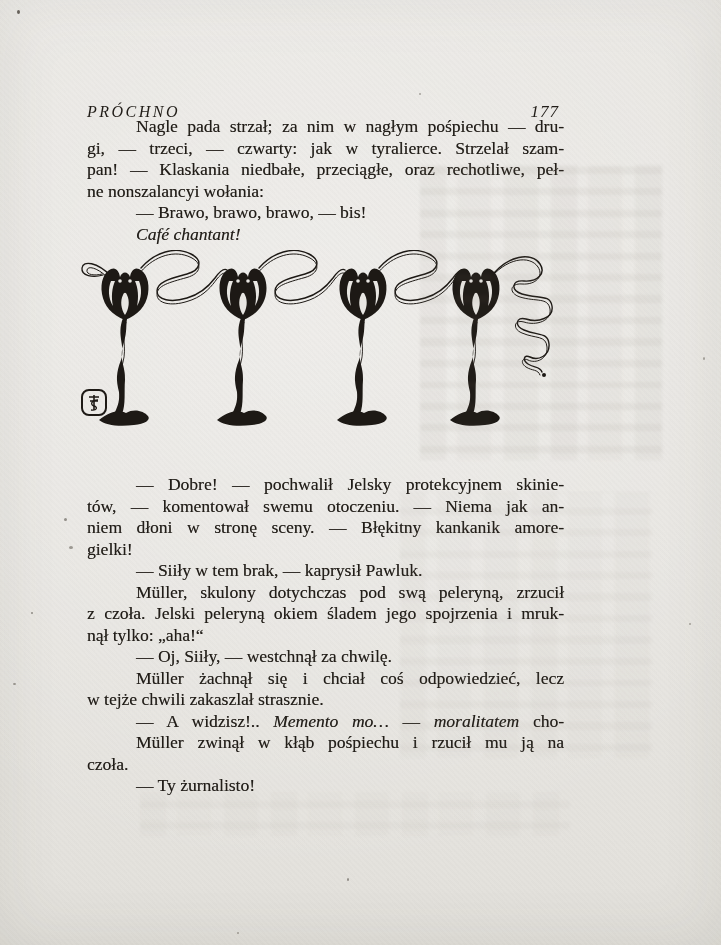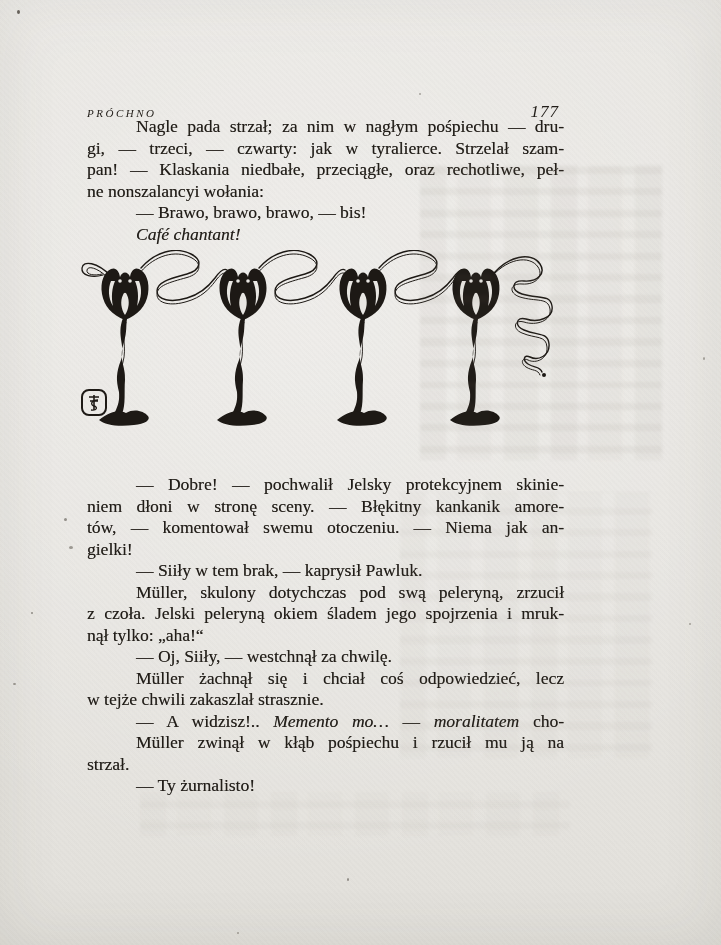--- a/index.html
+++ b/index.html
@@ -11,21 +11,21 @@
       linear-gradient(180deg,#edebe8 0%,#e9e7e3 6%,#e8e6e2 55%,#e4e2dd 92%,#e1dfda 100%);
     box-shadow: inset 0 0 60px rgba(90,84,72,.10);
     font-family:"Liberation Serif","DejaVu Serif",serif;
     color:#211d18;
   }
   .header{
     position:absolute;left:87px;top:59px;width:472px;
     display:flex;justify-content:space-between;align-items:baseline;
     font-style:italic;
   }
-  .running-title{font-size:11px;letter-spacing:2.5px;font-weight:normal;}
+  .running-title{font-size:16px;letter-spacing:2.5px;font-weight:normal;}
   .page-number{font-size:17px;letter-spacing:1px;margin-top:43px;}
   .textblock{
     position:absolute;left:87px;width:477px;
     font-size:17.5px;
     text-shadow:0.25px 0 0 rgba(33,29,24,.55);
   }
   .line{height:21.5px;line-height:21.5px;white-space:normal;}
   .line.j{text-align:justify;text-align-last:justify;}
   .line.ind{padding-left:49px;}
   .it{font-style:italic;}
@@ -104,33 +104,33 @@
     <g transform="translate(7,140)">
       <rect x="0" y="0" width="24" height="25" rx="7" fill="none" stroke="#1d1915" stroke-width="2"></rect>
       <path d="M 12 5 V 20" fill="none" stroke="#1d1915" stroke-width="1.6"></path>
       <path d="M 7 7 H 17 M 8 11 H 16" fill="none" stroke="#1d1915" stroke-width="1.3"></path>
       <path d="M 16 10 C 9 10 8 15 12 16 C 16 17 15 21 9 20" fill="none" stroke="#1d1915" stroke-width="1.3"></path>
     </g>
   </svg>
 
   <div class="textblock" style="top:474px;">
       <div class="line j ind"><span>— Dobre! — pochwalił Jelsky protekcyjnem skinie-</span></div>
+      <div class="line j"><span>tów, — komentował swemu otoczeniu. — Niema jak an-</span></div>
       <div class="line j"><span>niem dłoni w stronę sceny. — Błękitny kankanik amore-</span></div>
-      <div class="line j"><span>tów, — komentował swemu otoczeniu. — Niema jak an-</span></div>
       <div class="line"><span>gielki!</span></div>
       <div class="line ind"><span>— Siiły w tem brak, — kaprysił Pawluk.</span></div>
       <div class="line j ind"><span>Müller, skulony dotychczas pod swą peleryną, zrzucił</span></div>
       <div class="line j"><span>z czoła. Jelski peleryną okiem śladem jego spojrzenia i mruk-</span></div>
       <div class="line"><span>nął tylko: „aha!“</span></div>
       <div class="line ind"><span>— Oj, Siiły, — westchnął za chwilę.</span></div>
       <div class="line j ind"><span>Müller żachnął się i chciał coś odpowiedzieć, lecz</span></div>
       <div class="line"><span>w tejże chwili zakaszlał strasznie.</span></div>
       <div class="line j ind"><span>— A widzisz!.. </span><span class="it">Memento mo… </span><span>— </span><span class="it">moralitatem</span><span> cho-</span></div>
       <div class="line j ind"><span>Müller zwinął w kłąb pośpiechu i rzucił mu ją na</span></div>
-      <div class="line"><span>strzał.</span></div>
+      <div class="line"><span>czoła.</span></div>
       <div class="line ind"><span>— Ty żurnalisto!</span></div>
     </div>
 
   <div class="ghost" style="left:420px;top:165px;width:242px;height:295px;"></div>
   <div class="ghost" style="left:400px;top:492px;width:252px;height:266px;opacity:.32;"></div>
   <div class="ghost" style="left:140px;top:792px;width:430px;height:44px;opacity:.28;"></div>
 
   <div>
     <div class="speck" style="left:17px;top:10px;width:3px;height:4px;"></div>
     <div class="speck" style="left:419px;top:93px;width:2px;height:2px;opacity:.4;"></div>

